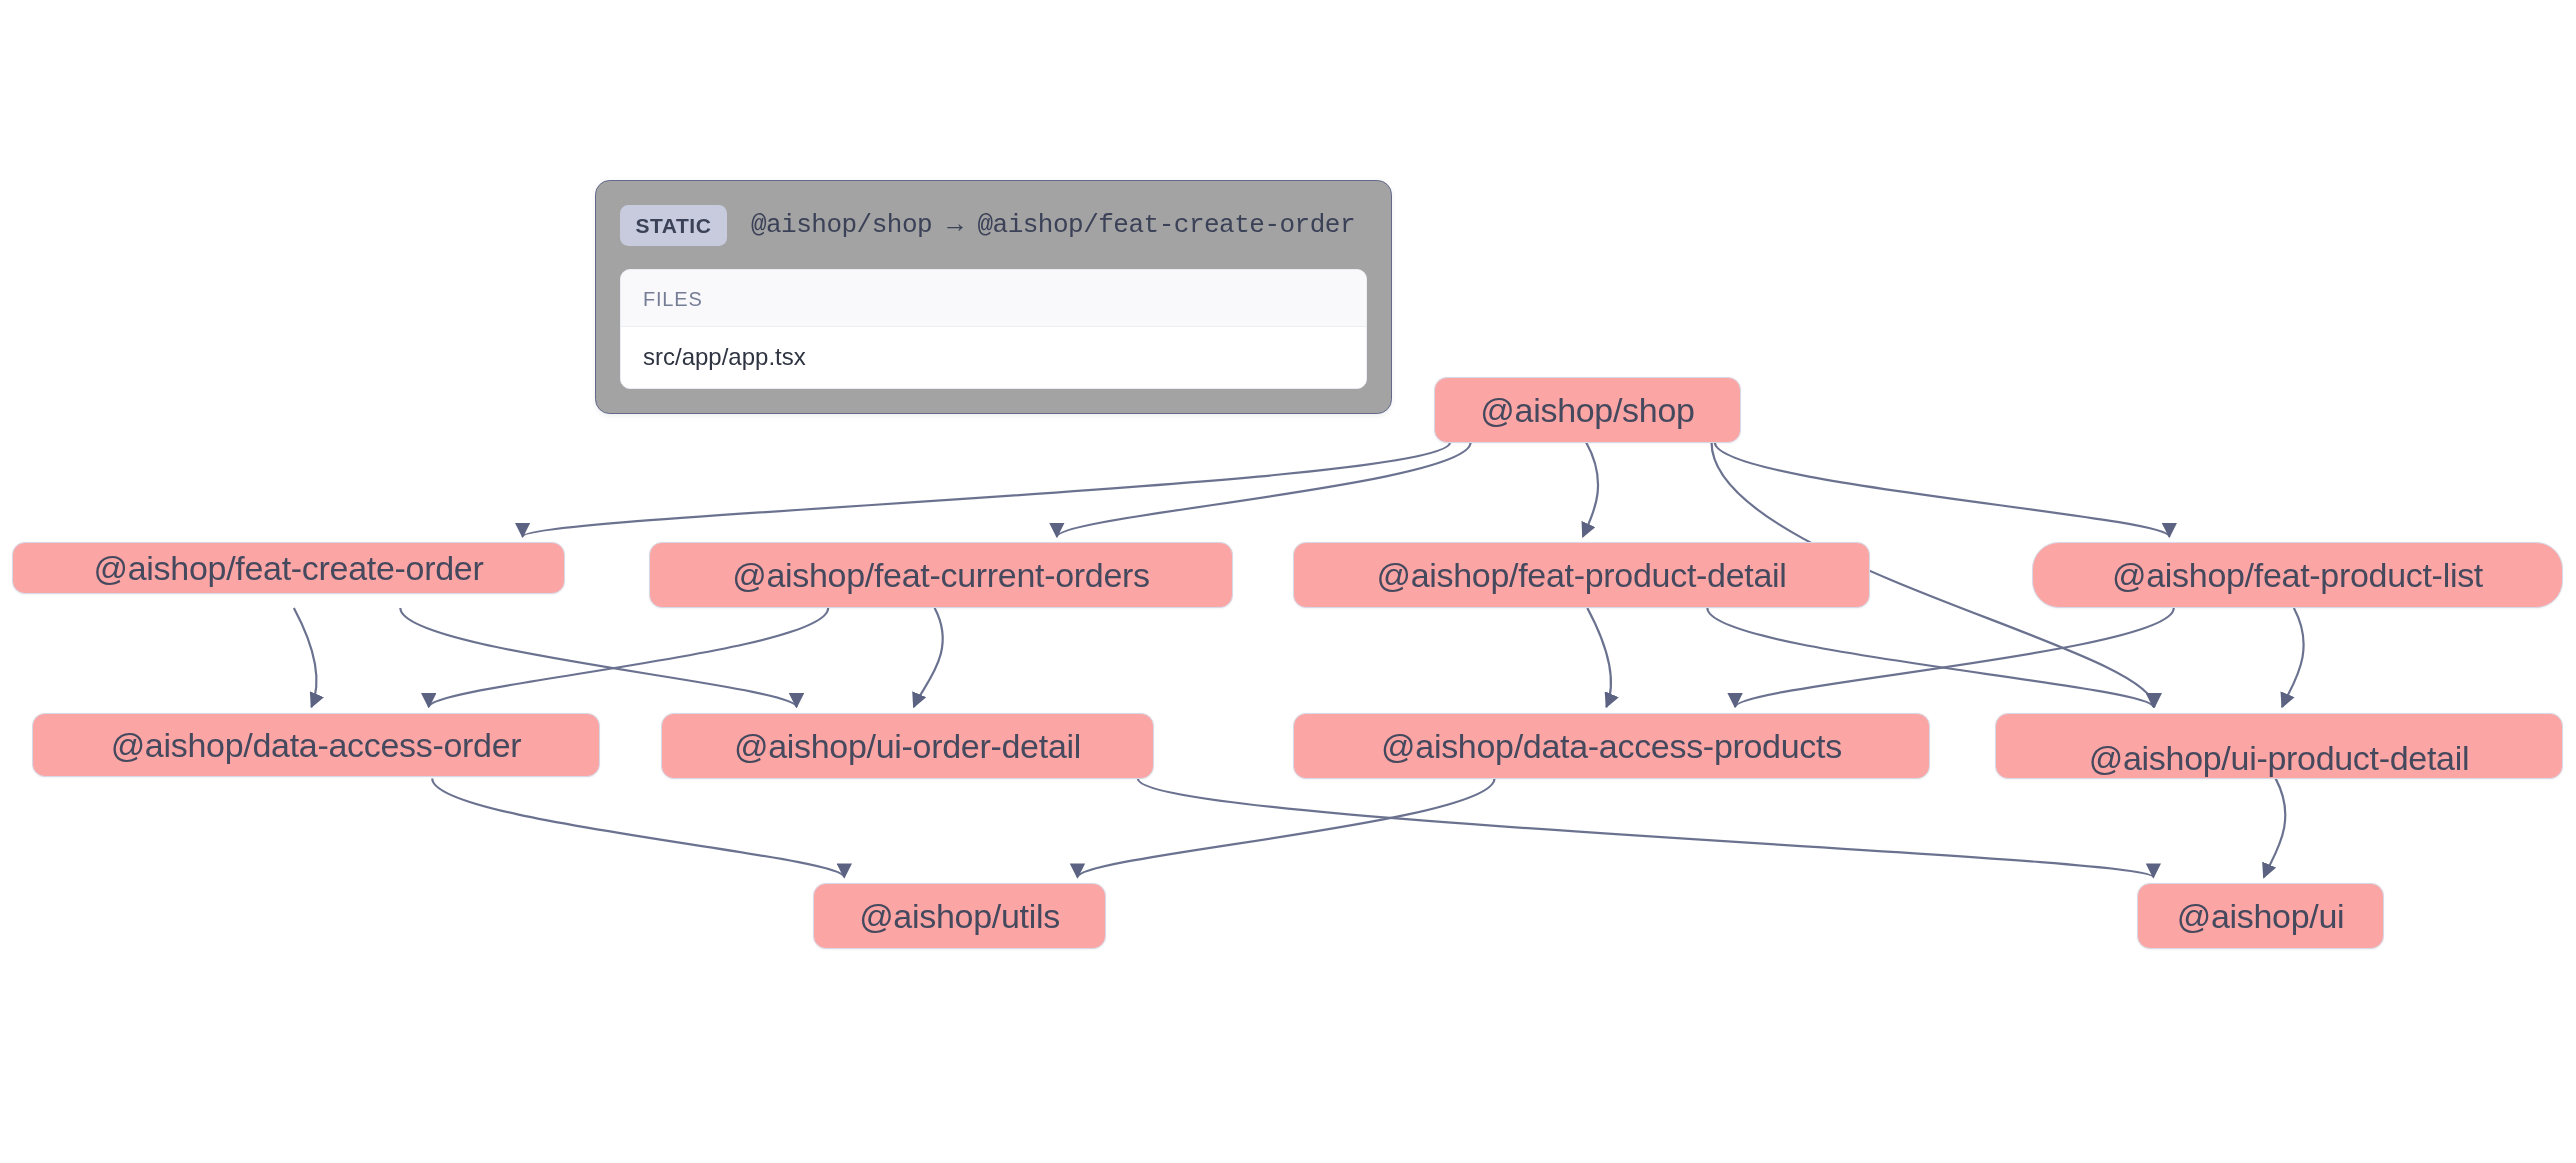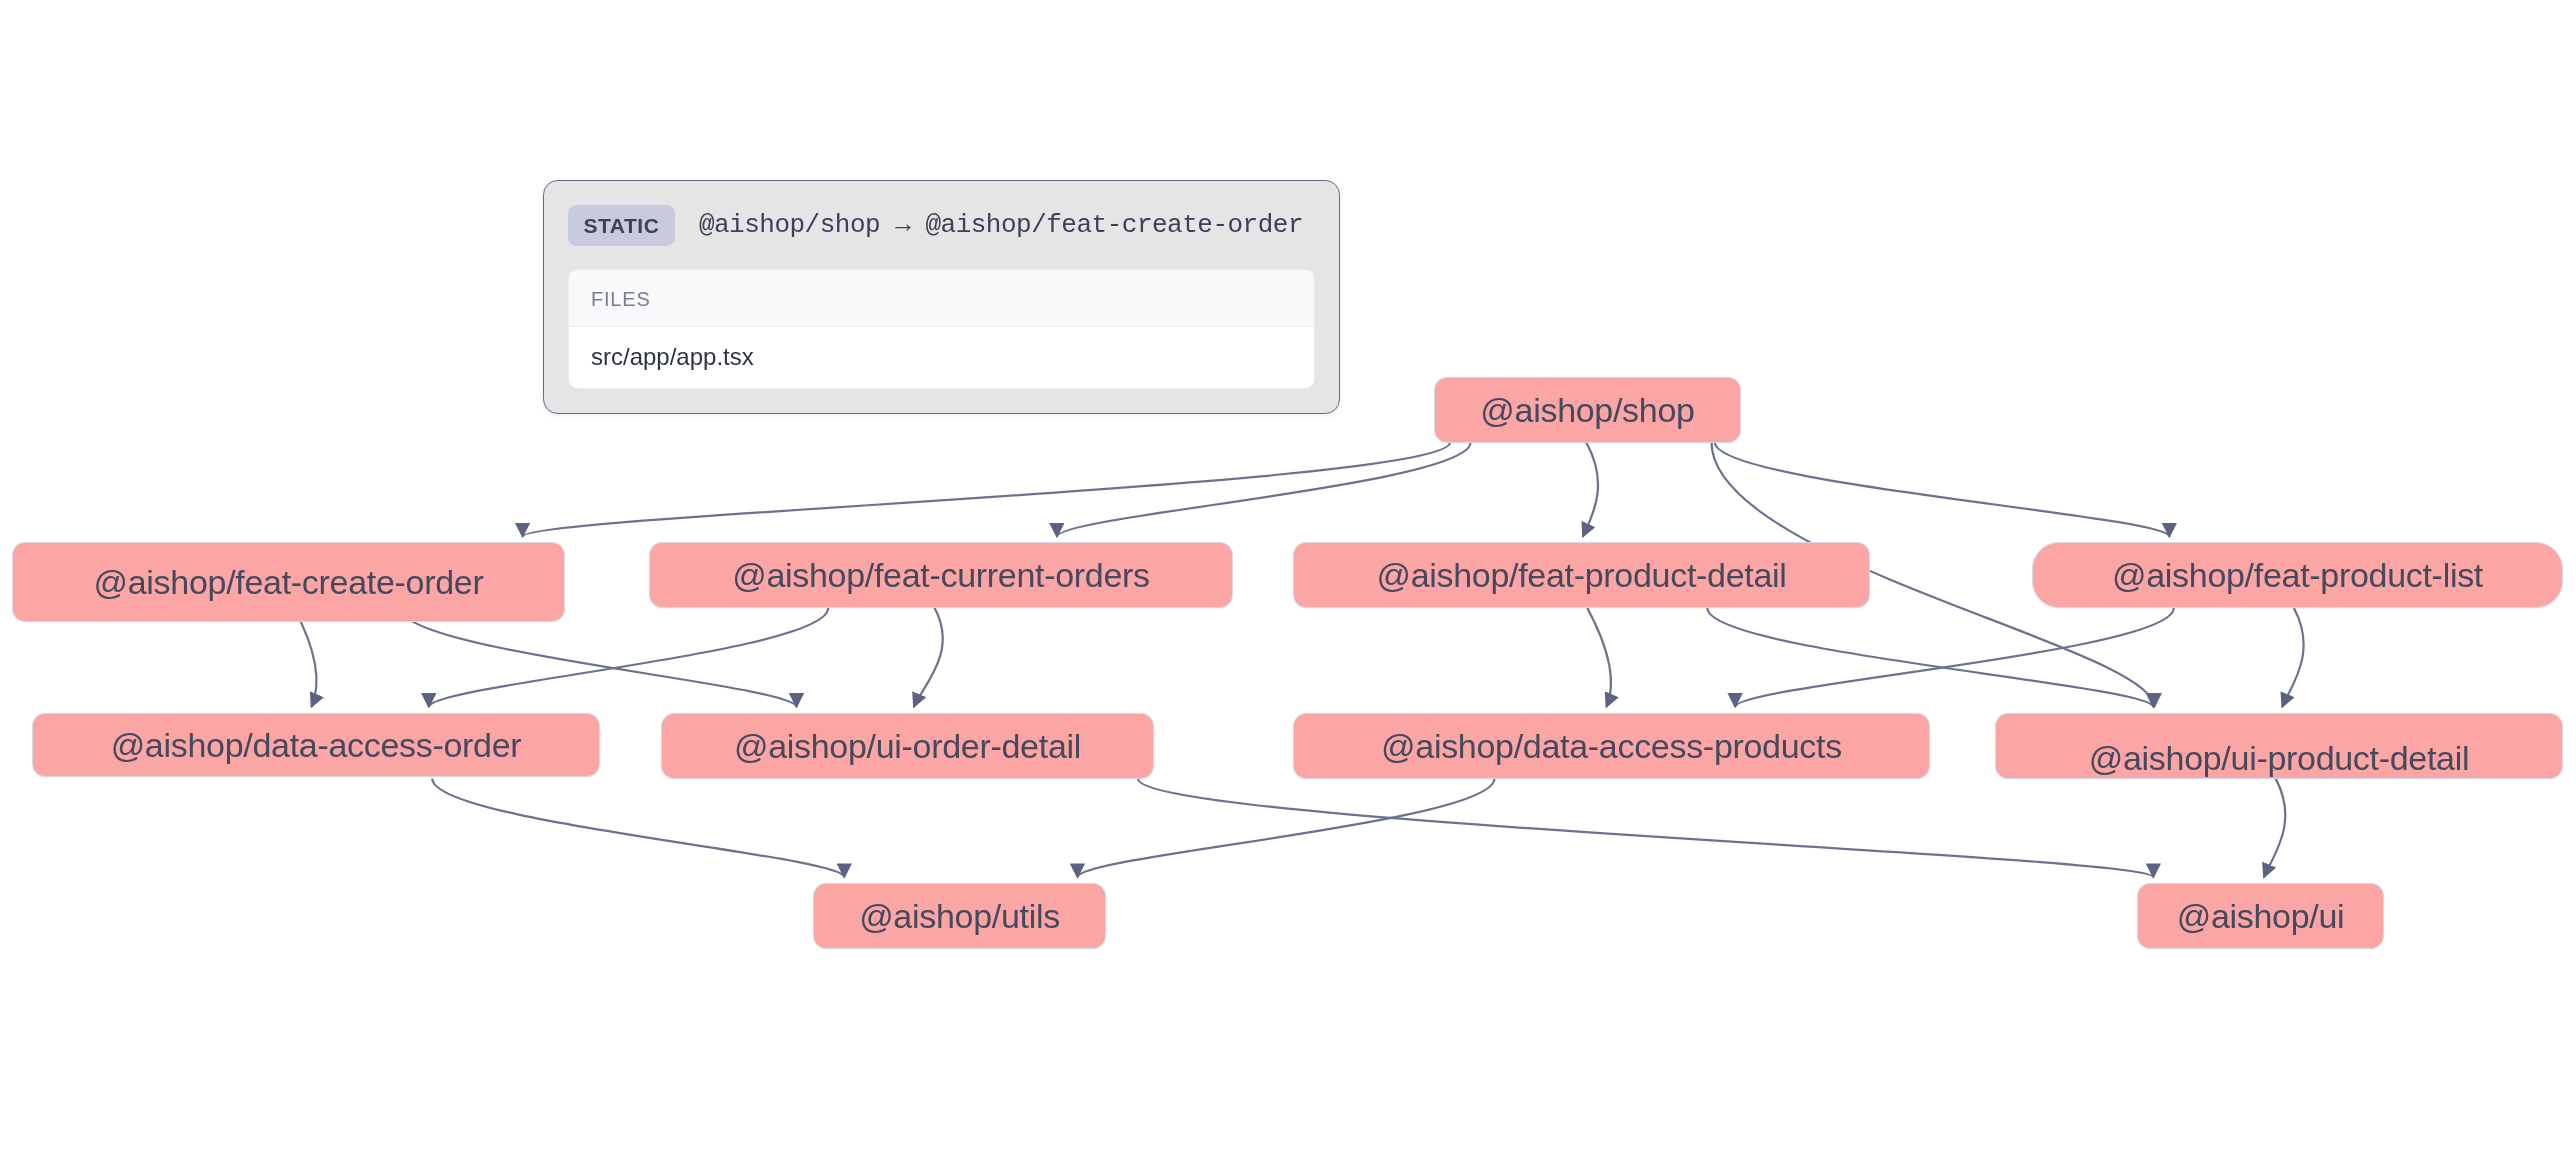--- a/index.html
+++ b/index.html
@@ -41,24 +41,24 @@
     letter-spacing: -0.3px;
     white-space: nowrap;
     box-shadow: 0 0.9px 1.8px rgba(60,66,90,0.06);
     cursor: pointer;
   }
   .node-label { pointer-events: none; }
 
   
   #tooltip-card {
     position: absolute;
-    left: 543px;
+    left: 595px;
     top: 180px;
     width: 797px;
-    background: #e5e5e5;
+    background: #a3a3a3;
     border: 1.8px solid #62698a;
     border-radius: 14.7px;
     padding: 20px 24px 24px 24px;
     z-index: 40;
     box-shadow: 0 1.8px 5.5px rgba(40,45,70,0.08);
   }
   #tooltip-header {
     display: flex;
     align-items: center;
     gap: 24px;
@@ -135,21 +135,21 @@
         <path d="M 1631.43 850 C 1631.43 898.6, 1176.07 933.7, 1176.07 958" marker-end="url(#arrow)"></path>
         <path d="M 1242 850 C 1242 898.6, 2351 933.7, 2351 958" marker-end="url(#arrow)"></path>
         <path d="M 2484.4 850 C 2510.4 898.6, 2482 933.7, 2471.6 958" marker-end="url(#arrow)"></path>
       </g>
   </svg>
 
   <div id="node-layer">
       <div class="node" style="left: 1434px; top: 377px; width: 307px; height: 66px;">
         <span class="node-label">@aishop/shop</span>
       </div>
-      <div class="node" style="left: 12px; top: 542px; width: 553px; height: 80px;">
+      <div class="node" style="left: 12px; top: 542px; width: 553px; height: 52px;">
         <span class="node-label">@aishop/feat-create-order</span>
       </div>
       <div class="node" style="left: 649px; top: 542px; width: 584px; height: 66px;">
         <span class="node-label">@aishop/feat-current-orders</span>
       </div>
       <div class="node" style="left: 1293px; top: 542px; width: 577px; height: 66px;">
         <span class="node-label">@aishop/feat-product-detail</span>
       </div>
       <div class="node" style="left: 2032px; top: 542px; width: 531px; height: 66px; border-radius: 27px;">
         <span class="node-label">@aishop/feat-product-list</span>

